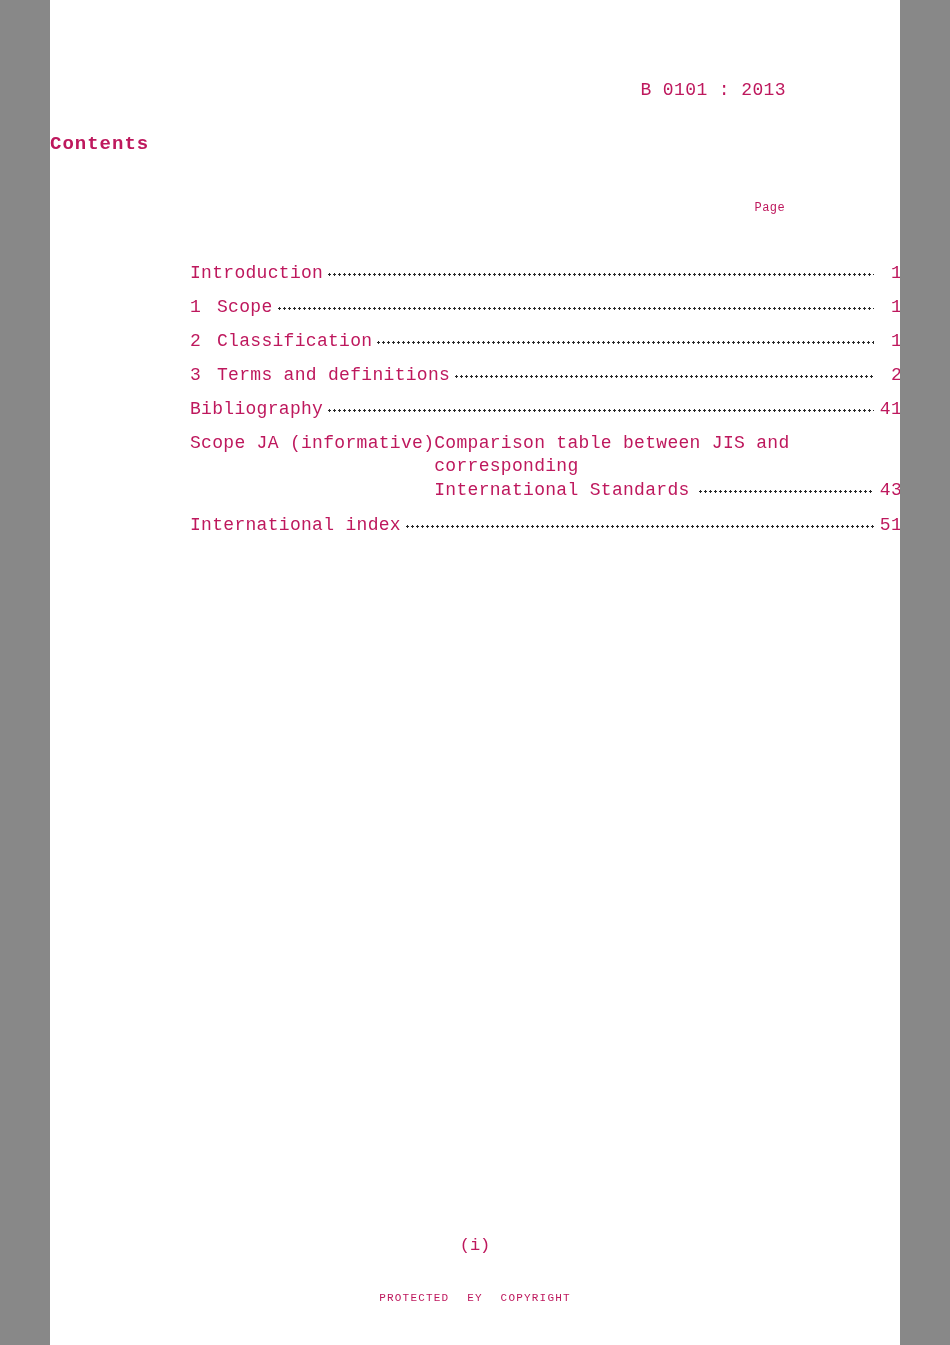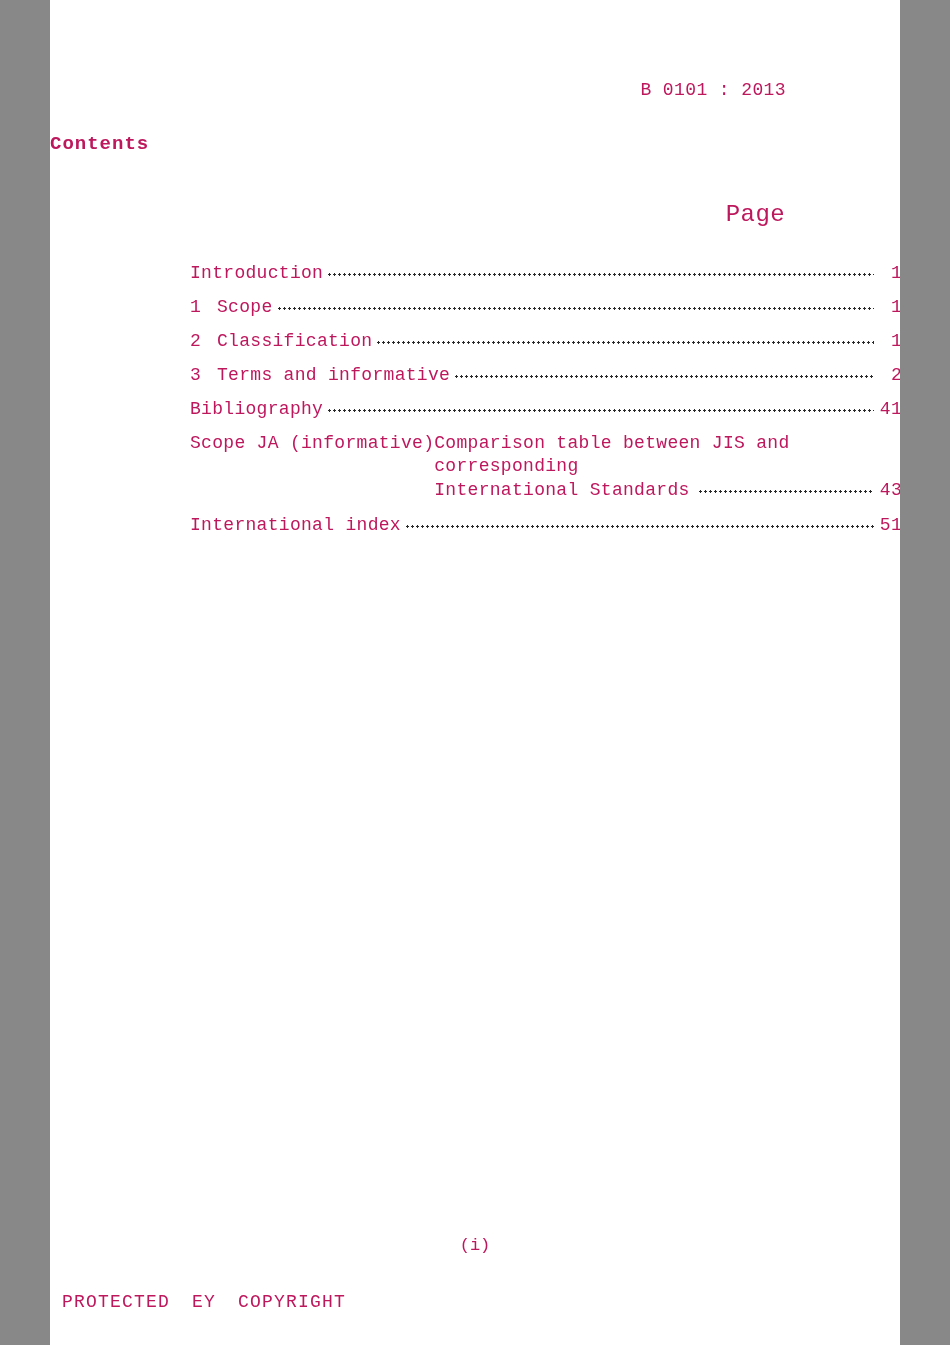--- a/index.html
+++ b/index.html
@@ -29,21 +29,21 @@
     width: 100%;
     font-size: 19px;
     font-weight: bold;
     letter-spacing: 1px;
   }
 
   .page-label {
     position: absolute;
     top: 201px;
     right: 115px;
-    font-size: 24px;
+    font-size: 12px;
     letter-spacing: 0.4px;
   }
 
   .toc {
     position: absolute;
     top: 262px;
     left: 112px;
     width: 712px;
     font-size: 18px;
     letter-spacing: 0.3px;
@@ -111,23 +111,24 @@
     top: 1236px;
     left: 0;
     width: 100%;
     text-align: center;
     font-size: 17px;
   }
 
   .copyright {
     position: absolute;
     top: 1292px;
-    left: 12px;
+    left: 0;
     width: 100%;
-    font-size: 18px;
+    text-align: center;
+    font-size: 11px;
     letter-spacing: 1.2px;
     word-spacing: 10px;
   }
 </style>
 </head>
 <body>
 
 <div class="page">
 
   <div class="std-number">B 0101 : 2013</div>
@@ -153,21 +154,21 @@
 
     <div class="toc-row">
       <span class="toc-num">2</span>
       <span class="toc-label">Classification</span>
       <span class="leader"></span>
       <span class="toc-page">1</span>
     </div>
 
     <div class="toc-row">
       <span class="toc-num">3</span>
-      <span class="toc-label">Terms and informative</span>
+      <span class="toc-label">Terms and definitions</span>
       <span class="leader"></span>
       <span class="toc-page">2</span>
     </div>
 
     <div class="toc-row">
       <span class="toc-label">Bibliography</span>
       <span class="leader"></span>
       <span class="toc-page">41</span>
     </div>
 

